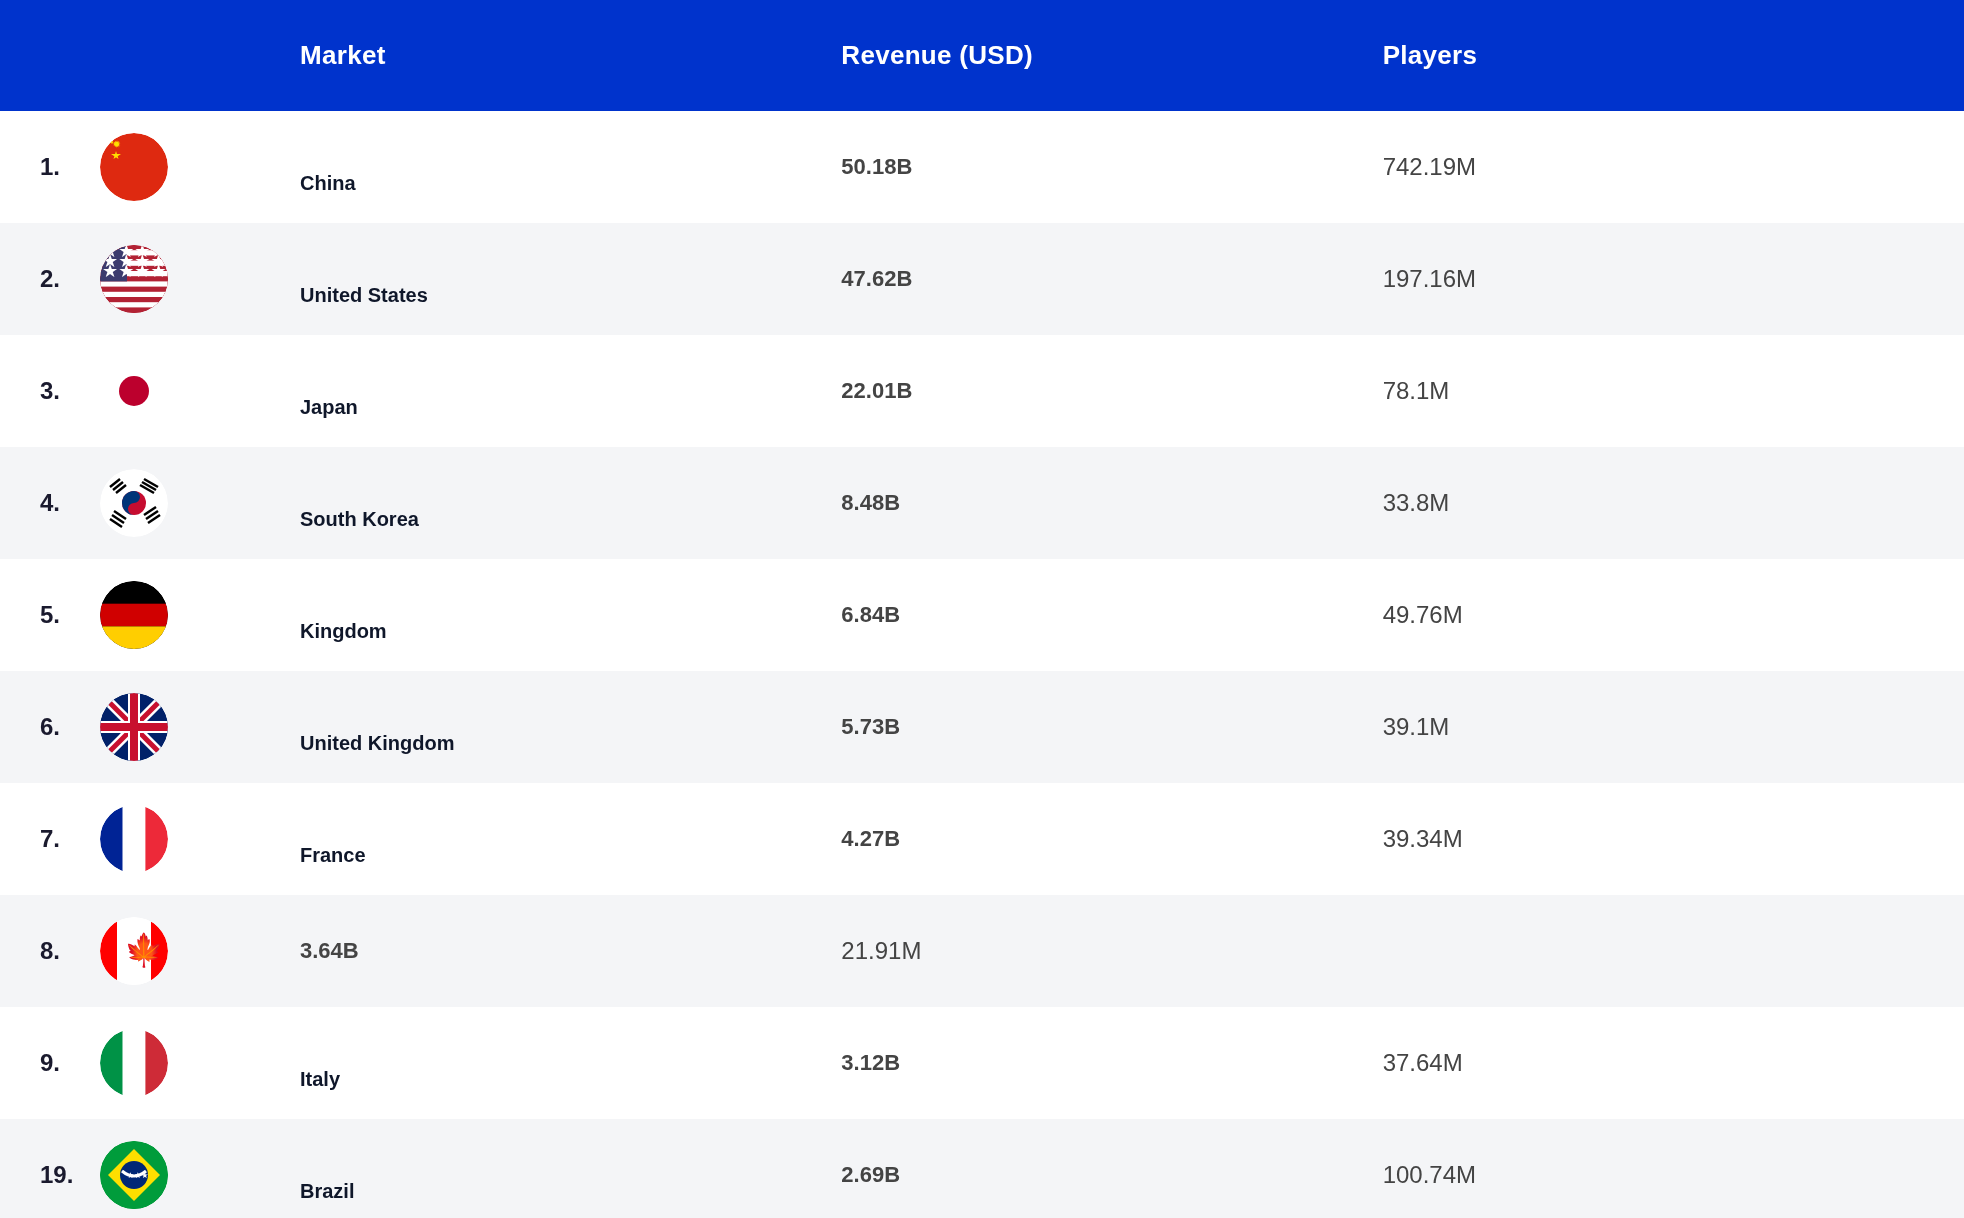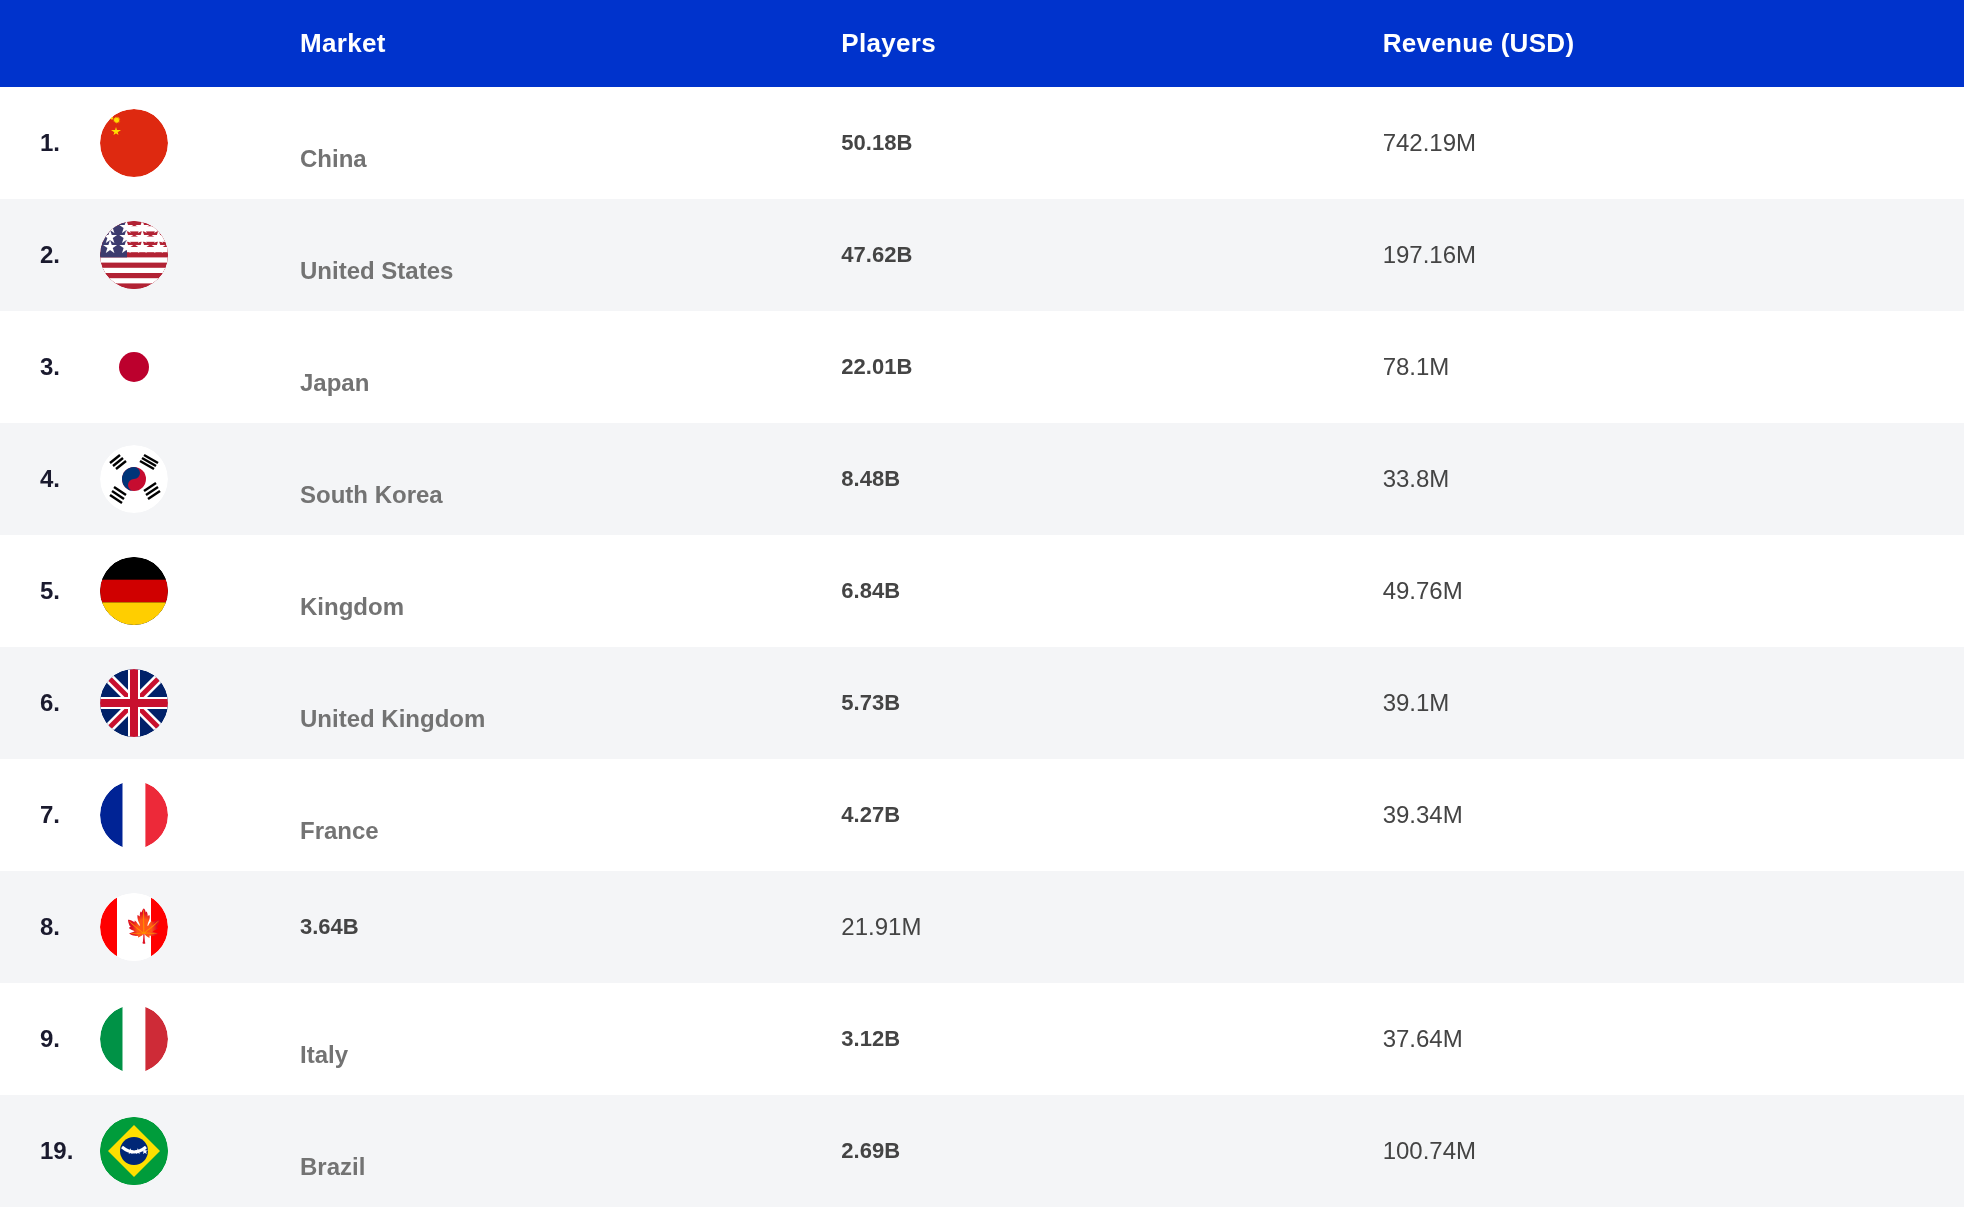--- a/index.html
+++ b/index.html
@@ -16,21 +16,21 @@
     }
 
     .table-container {
       width: 100%;
     }
 
     .table-header {
       background-color: #0033cc;
       display: grid;
       grid-template-columns: 260px 1fr 1fr 1fr;
-      padding: 28px 40px;
+      padding: 40px 40px;
       align-items: center;
     }
 
     .table-header .col-rank {
       
     }
 
     .table-header .col-label {
       color: #ffffff;
       font-size: 26px;
@@ -69,23 +69,23 @@
 
     .flag-circle {
       width: 68px;
       height: 68px;
       border-radius: 50%;
       overflow: hidden;
       flex-shrink: 0;
     }
 
     .market-name {
-      font-size: 24px;
+      font-size: 20px;
       font-weight: 700;
-      color: #737373;
+      color: #0f172a;
       margin-top: 32px;
     }
 
     .revenue-val {
       font-size: 22px;
       color: #444;
       font-weight: 700;
     }
 
     .players-val {
@@ -95,22 +95,22 @@
     }
   </style>
 </head>
 <body>
 
 <div class="table-container">
 
   <div class="table-header">
     <div class="col-rank"></div>
     <div class="col-label">Market</div>
+    <div class="col-label">Revenue (USD)</div>
     <div class="col-label">Players</div>
-    <div class="col-label">Revenue (USD)</div>
   </div>
 
   <div id="table-body">
       <div class="table-row">
       <div class="rank-flag">
         <span class="rank-num">1.</span>
         <div class="flag-circle">
           <svg viewBox="0 0 68 68" xmlns="http://www.w3.org/2000/svg">
       <circle cx="34" cy="34" r="34" fill="#DE2910"></circle>
       <polygon points="14,16 16.5,24 9,19 19,19 11.5,24" fill="#FFDE00" transform="translate(2,2)"></polygon>

